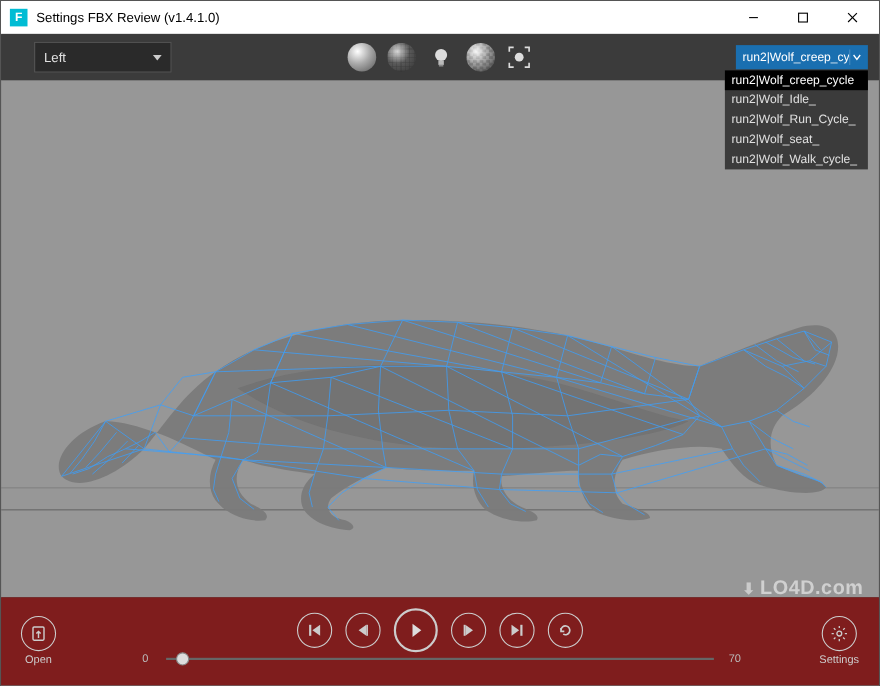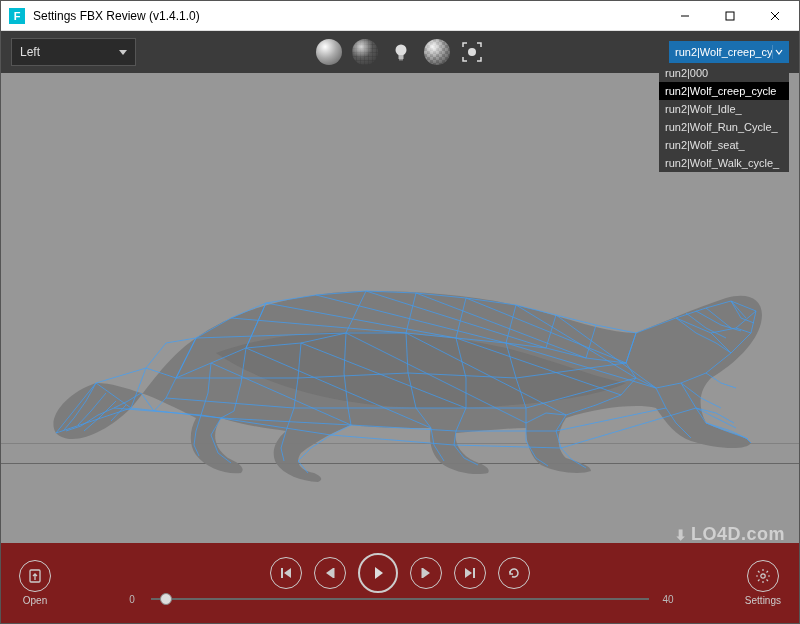--- a/index.html
+++ b/index.html
@@ -6,21 +6,21 @@
   html, body { width: 800px; height: 624px; overflow: hidden; background: #fff; }
   .window { width: 800px; height: 624px; border: 1px solid #555; background: #fff; display: flex; flex-direction: column; }
   .titlebar { height: 30px; background: #fff; display: flex; align-items: center; padding: 0 2px 0 8px; border-bottom: 1px solid #e0e0e0; }
   .app-icon-box { width: 16px; height: 16px; background: #00bcd4; display: flex; align-items: center; justify-content: center; color: #fff; font-size: 11px; font-weight: bold; margin-right: 8px; }
   .title-text { font-size: 12px; color: #000; flex: 1; }
   .win-controls { display: flex; }
   .win-btn { width: 45px; height: 28px; display: flex; align-items: center; justify-content: center; }
   .win-btn svg { stroke: #000; fill: none; }
   .app-body { flex: 1; background: #3b3b3b; display: flex; flex-direction: column; position: relative; }
   .top-toolbar { height: 42px; background: #3b3b3b; display: flex; align-items: center; padding: 0 10px; position: relative; }
-  .view-select { width: 125px; height: 24px; background: #2a2a2a; color: #e0e0e0; border: 1px solid #555; font-size: 12px; display: flex; align-items: center; padding: 13px 8px; justify-content: space-between; }
+  .view-select { width: 125px; height: 24px; background: #2a2a2a; color: #e0e0e0; border: 1px solid #555; font-size: 12px; display: flex; align-items: center; padding: 13px 8px; justify-content: space-between; margin-left: 20px; }
   .chev { width: 0; height: 0; border-left: 4px solid transparent; border-right: 4px solid transparent; border-top: 5px solid #ccc; }
   .shade-icons { position: absolute; left: 50%; transform: translateX(-50%); display: flex; gap: 10px; align-items: center; }
   .sphere { width: 26px; height: 26px; border-radius: 50%; background: radial-gradient(circle at 35% 30%, #fff, #aaa 45%, #555 100%); }
   .sphere.wire { background: radial-gradient(circle at 35% 30%, #eee, #888 50%, #444 100%);
     background-image:
       radial-gradient(circle at 35% 30%, rgba(255,255,255,0.8), rgba(120,120,120,0.5) 45%, rgba(50,50,50,0.9)),
       repeating-linear-gradient(0deg, rgba(0,0,0,.35) 0 1px, transparent 1px 4px),
       repeating-linear-gradient(90deg, rgba(0,0,0,.35) 0 1px, transparent 1px 4px);
   }
   .bulb { width: 26px; height: 26px; display:flex; align-items:center; justify-content:center; }
@@ -112,21 +112,20 @@
       <div class="anim-select">
         <span style="overflow:hidden; white-space:nowrap;">run2|Wolf_creep_cyc</span>
         <span class="anim-chev">
           <svg width="8" height="8">
               <path d="M1 2 L4 6 L7 2" stroke="#fff" fill="none" stroke-width="1.2"></path>
             </svg>
         </span>
       </div>
 
       <div class="dropdown">
-        <div class="dd-item">run2|000</div>
         <div class="dd-item sel">run2|Wolf_creep_cycle</div>
         <div class="dd-item">run2|Wolf_Idle_</div>
         <div class="dd-item">run2|Wolf_Run_Cycle_</div>
         <div class="dd-item">run2|Wolf_seat_</div>
         <div class="dd-item">run2|Wolf_Walk_cycle_</div>
       </div>
     </div>
 
     <div class="viewport">
       <div class="ground2"></div>
@@ -246,21 +245,21 @@
               <path d="M3 5 L3 8 L6 8" fill="none"></path>
           </svg>
         </div>
       </div>
 
       <div class="timeline">
         <div class="tl-num">0</div>
         <div class="tl-track">
           <div class="tl-knob"></div>
         </div>
-        <div class="tl-num">40</div>
+        <div class="tl-num">70</div>
       </div>
 
       <div class="settings-block">
         <div class="circ-btn">
           <svg width="16" height="16" viewBox="0 0 16 16" stroke="#ccc" fill="none" stroke-width="1.2">
             <circle cx="8" cy="8" r="2.2"></circle>
             <path d="M8 1 V3 M8 13 V15 M1 8 H3 M13 8 H15 M3 3 L4.5 4.5 M11.5 11.5 L13 13 M13 3 L11.5 4.5 M4.5 11.5 L3 13"></path>
           </svg>
         </div>
         <div class="btn-label">Settings</div>

